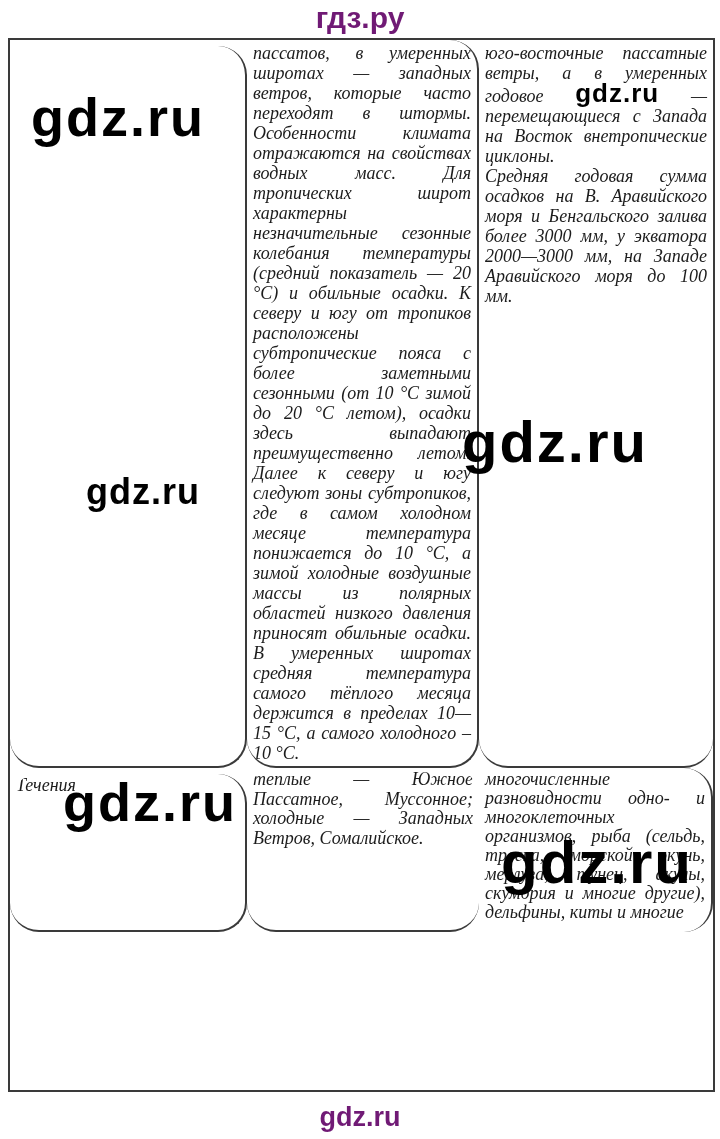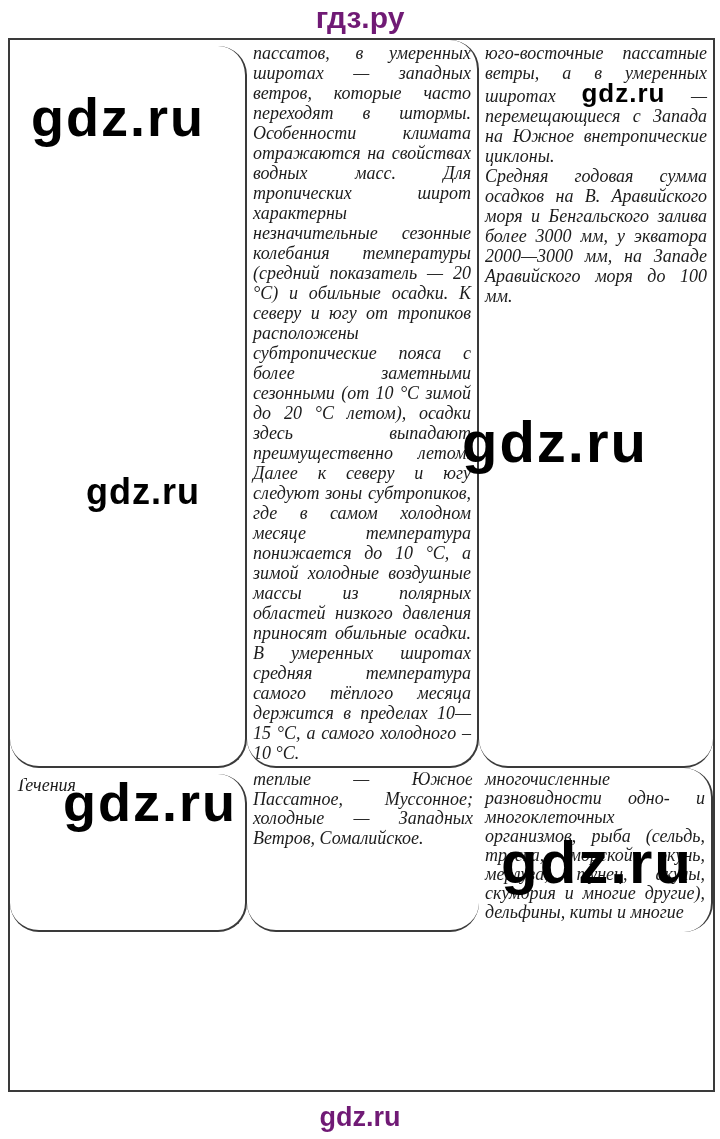--- a/index.html
+++ b/index.html
@@ -88,23 +88,23 @@
 
   <div class="doc-table">
 
     <div class="cell label-cell"></div>
 
     <div class="cell">
       <p>пассатов, в умеренных широтах — западных ветров, которые часто переходят в штормы. Особенности климата отражаются на свойствах водных масс. Для тропических широт характерны незначительные сезонные колебания температуры (средний показатель — 20 °С) и обильные осадки. К северу и югу от тропиков расположены субтропические пояса с более заметными сезонными (от 10 °С зимой до 20 °С летом), осадки здесь выпадают преимущественно летом. Далее к северу и югу следуют зоны субтропиков, где в самом холодном месяце температура понижается до 10 °С, а зимой холодные воздушные массы из полярных областей низкого давления приносят обильные осадки. В умеренных широтах средняя температура самого тёплого месяца держится в пределах 10—15 °С, а самого холодного –10 °С.</p>
     </div>
 
     <div class="cell last-col">
-      <p><span>юго-восточные пассатные ветры, а в умеренных широтах</span>
+      <p><span>юго-восточные пассатные ветры, а в умеренных годовое</span>
         <span class="wm-inline">gdz.ru</span>
-        <span>— перемещающиеся с Запада на Южное внетропические циклоны.</span></p>
+        <span>— перемещающиеся с Запада на Восток внетропические циклоны.</span></p>
       <p>Средняя годовая сумма осадков на В. Аравийского моря и Бенгальского залива более 3000 мм, у экватора 2000—3000 мм, на Западе Аравийского моря до 100 мм.</p>
     </div>
 
     <div class="cell r2 label-cell">
       <p>Течения</p>
     </div>
 
 
     <div class="cell r2 last-col">
       <p>теплые — Южное Пассатное, Муссонное; холодные — Западных Ветров, Сомалийское.</p>

